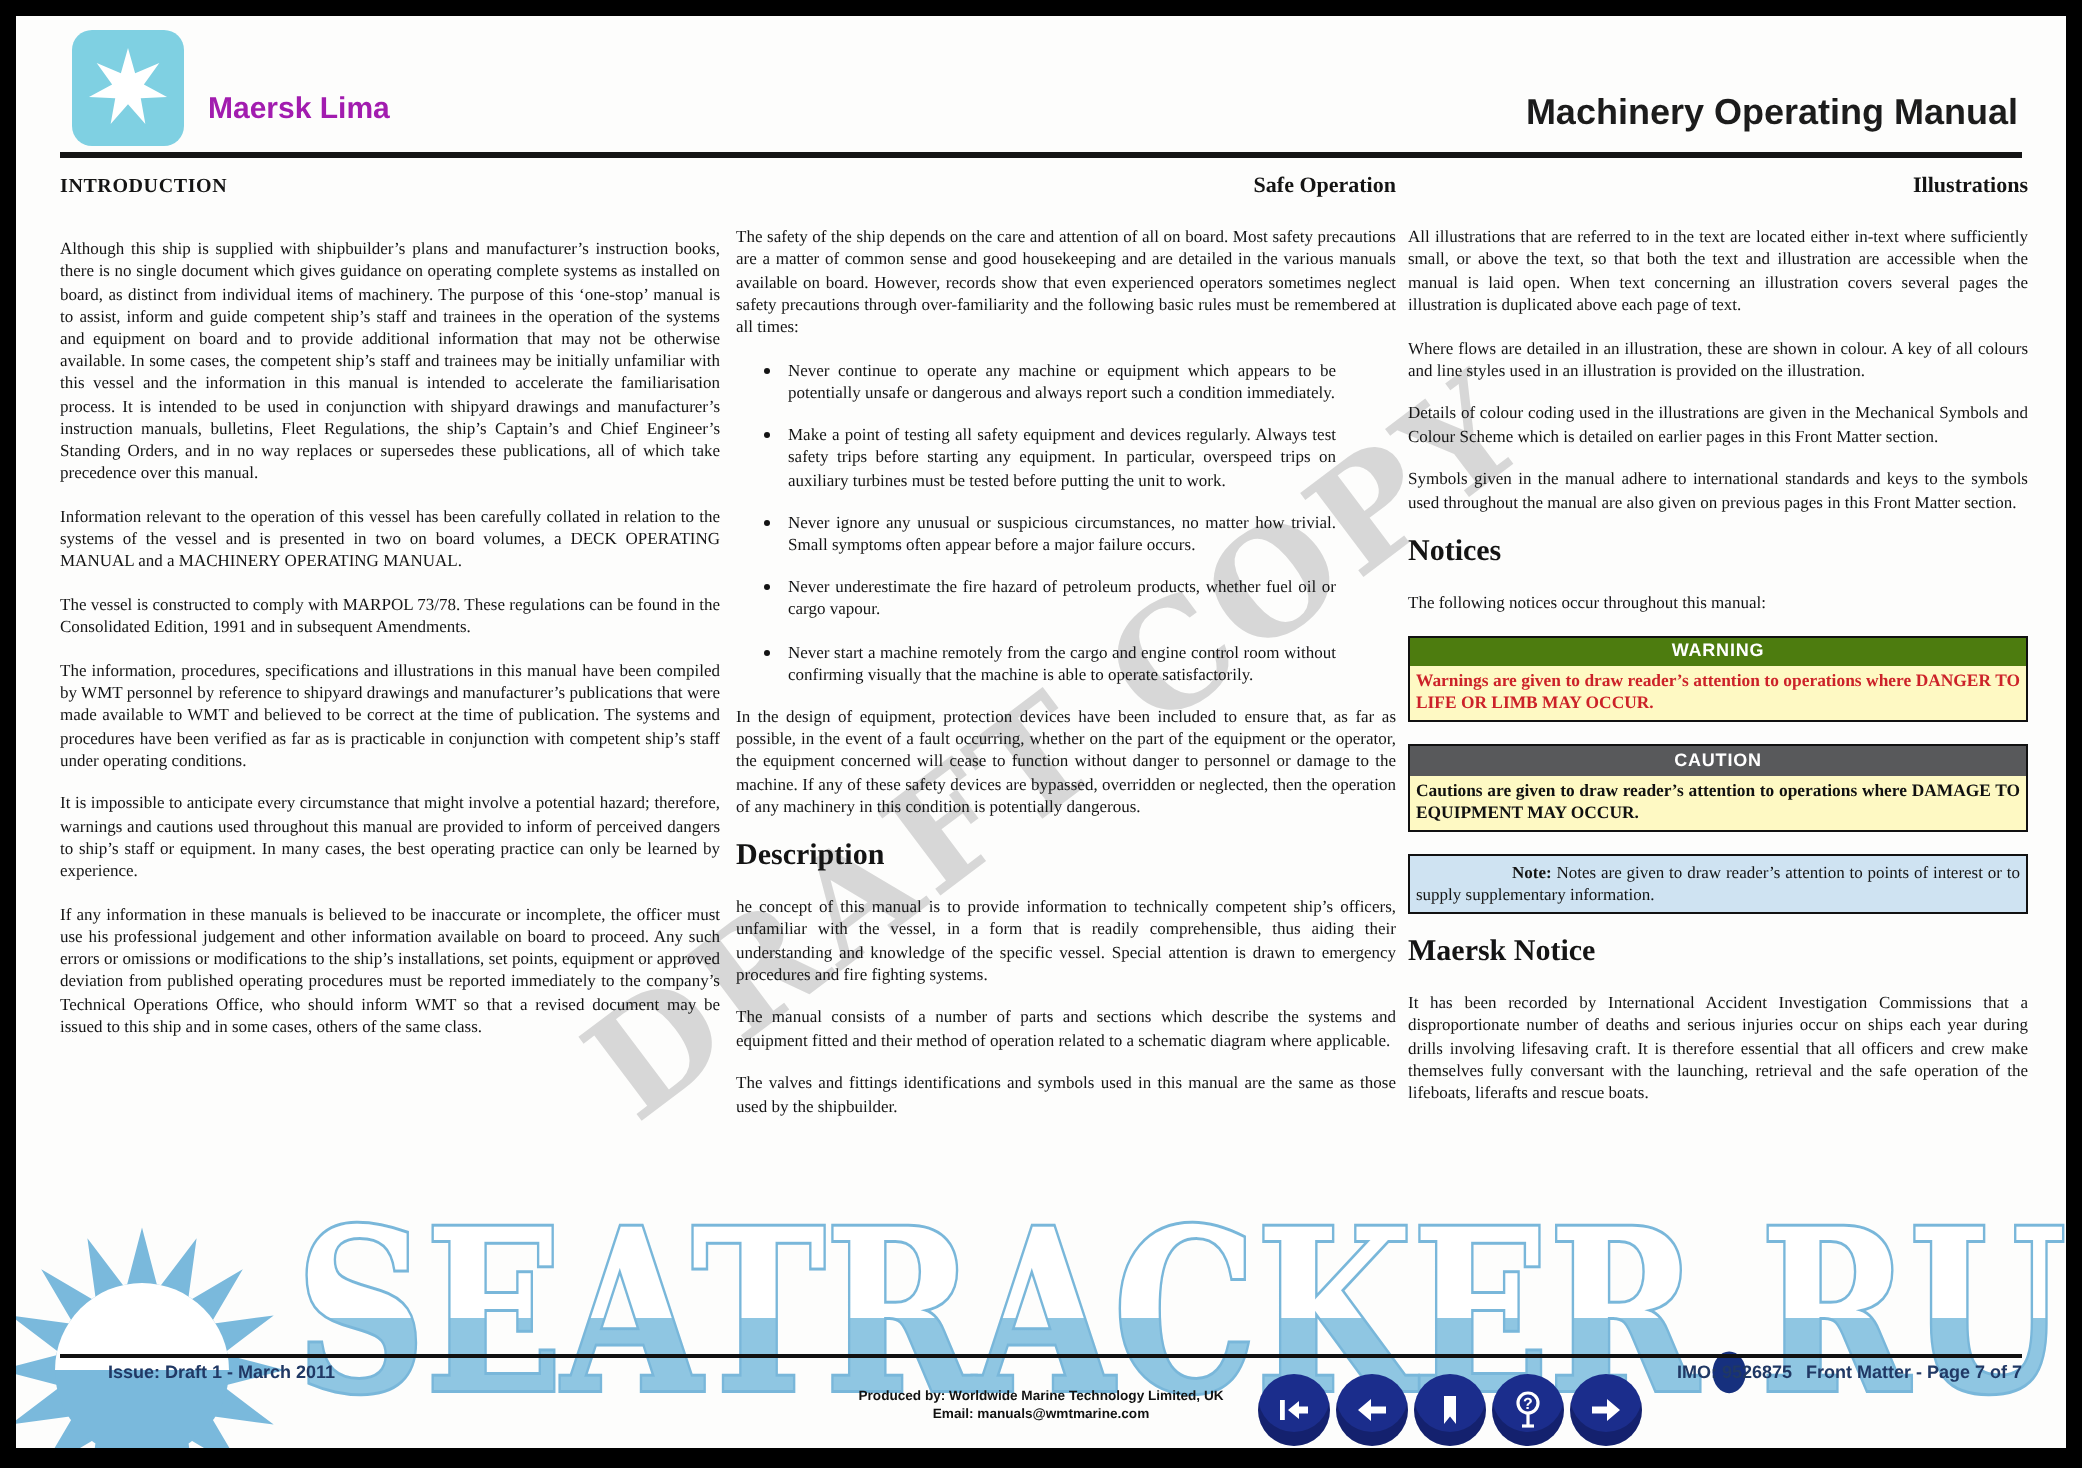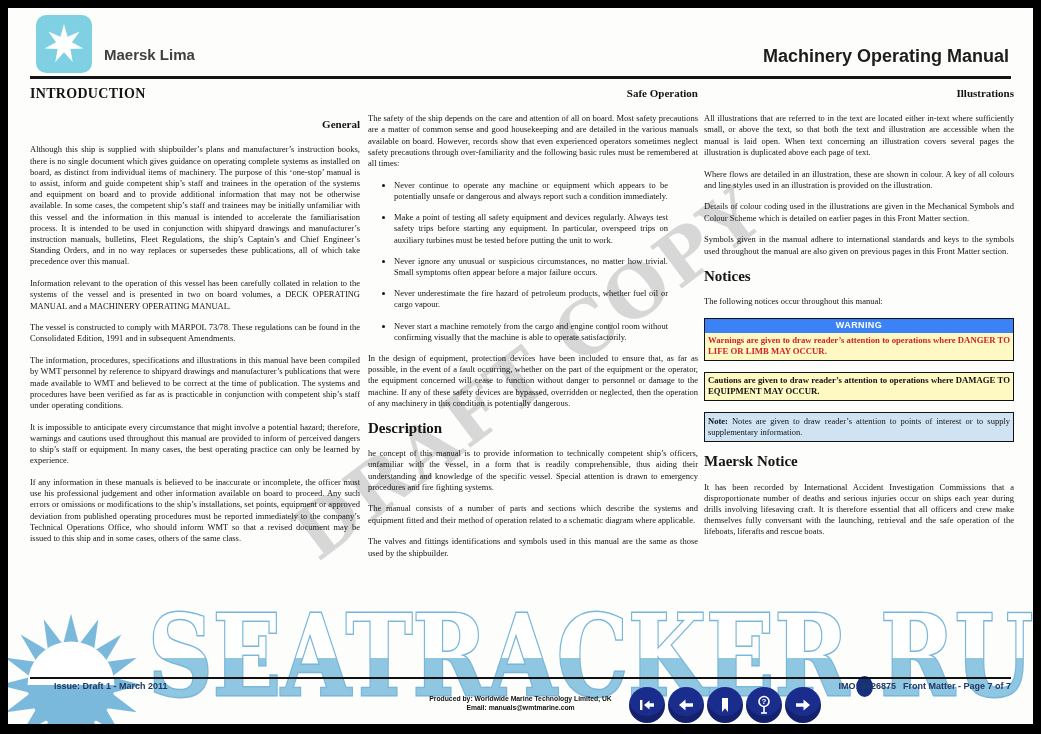--- a/index.html
+++ b/index.html
@@ -4,46 +4,46 @@
 <style>
   html,body{margin:0;padding:0;}
   body{
     width:1041px;height:734px;background:#000;position:relative;overflow:hidden;
     font-family:"Liberation Serif", serif;
   }
   #frame{position:absolute;left:8px;top:8px;width:1025px;height:716px;background:#fdfdfc;overflow:hidden;}
 
   
   .logo{position:absolute;left:28px;top:7px;width:56px;height:58px;background:#7fd0e2;border-radius:10px;display:flex;align-items:center;justify-content:center;}
-  .ship-name{position:absolute;left:96px;top:38px;font-family:"Liberation Sans",sans-serif;font-weight:bold;font-size:15px;color:#404040;}
+  .ship-name{position:absolute;left:96px;top:38px;font-family:"Liberation Sans",sans-serif;font-weight:bold;font-size:15px;color:#a21caf;}
   .manual-title{position:absolute;right:24px;top:38px;font-family:"Liberation Sans",sans-serif;font-weight:bold;font-size:18px;color:#1c1c1c;}
   .header-rule{position:absolute;left:22px;right:22px;top:68px;height:3px;background:#151515;}
 
   
   .col{position:absolute;top:80px;font-size:8.5px;line-height:11.2px;color:#141414;text-align:justify;z-index:2;}
   #col1{left:22px;width:330px;}
   #col2{left:360px;width:330px;}
   #col3{left:696px;width:310px;}
   .col p{margin:0 0 10.5px 0;}
-  .sec-label{font-weight:bold;font-size:14px;letter-spacing:.3px;margin:0 0 20px 0;text-align:left;}
+  .sec-label{font-weight:bold;font-size:10px;letter-spacing:.3px;margin:0 0 20px 0;text-align:left;}
   .h-big{font-weight:bold;font-size:11px;margin:0 0 14px 0;text-align:right;}
   .h-mid{font-weight:bold;font-size:15px;margin:14px 0 14px 0;text-align:left;}
   ul.safety{margin:2px 30px 4px 12px;padding-left:14px;}
   ul.safety li{margin:0 0 10px 0;}
 
   
   .nbox{border:1.2px solid #111;margin:0 0 11px 0;}
   .nbox .bar{font-family:"Liberation Sans",sans-serif;font-weight:bold;font-size:9px;color:#fff;text-align:center;padding:1.5px 0 2px 0;letter-spacing:.4px;}
   .nbox .body{padding:2px 3px 3px 3px;font-weight:bold;font-size:8.7px;line-height:11px;background:#fef9c3;}
-  .warn .bar{background:#3b82f6;}
+  .warn .bar{background:#4d7c0f;}
   .warn .body{color:#cc2229;}
   .caut .bar{background:#58595b;}
   .caut .body{color:#111;}
   .note{border:1.2px solid #111;background:#cfe3f2;padding:2.5px 3px 3.5px 3px;font-size:8.5px;line-height:11px;margin:0 0 12px 0;text-align:justify;}
-  .note b{font-weight:bold;}
+  .note b{font-weight:bold;margin-left:48px;}
 
   
   #wm-diagonal{position:absolute;left:310px;top:209px;width:420px;height:310px;display:flex;align-items:center;justify-content:center;z-index:1;pointer-events:none;}
   #wm-diagonal span{transform:rotate(-37deg);font-family:"DejaVu Serif",serif;font-weight:bold;font-size:72px;letter-spacing:3px;white-space:nowrap;color:rgba(140,140,140,0.33);}
   #wm-site{position:absolute;left:140px;top:592px;z-index:1;pointer-events:none;}
   #wm-sun{position:absolute;left:-12px;top:602px;z-index:1;pointer-events:none;}
 
   
   .footer-rule{position:absolute;left:22px;right:22px;top:669px;height:2.4px;background:#111;z-index:8;}
   .f-text{position:absolute;top:673px;font-family:"Liberation Sans",sans-serif;font-weight:bold;font-size:9px;color:#203864;z-index:9;}
@@ -87,21 +87,20 @@
     <svg width="46" height="46" viewBox="0 0 62 62">
       <polygon fill="#ffffff" points="31,4 35.8,21.1 52.1,14.2 41.7,28.6 57.3,37 39.6,37.9 42.7,55.3 31,42 19.3,55.3 22.4,37.9 4.7,37 20.3,28.6 9.9,14.2 26.2,21.1"></polygon>
     </svg>
   </div>
   <div class="ship-name">Maersk Lima</div>
   <div class="manual-title">Machinery Operating Manual</div>
   <div class="header-rule"></div>
 
   <div class="col" id="col1">
     <div class="sec-label">INTRODUCTION</div>
-    <div class="h-big">General</div>
     <p>Although this ship is supplied with shipbuilder’s plans and manufacturer’s instruction books, there is no single document which gives guidance on operating complete systems as installed on board, as distinct from individual items of machinery. The purpose of this ‘one-stop’ manual is to assist, inform and guide competent ship’s staff and trainees in the operation of the systems and equipment on board and to provide additional information that may not be otherwise available. In some cases, the competent ship’s staff and trainees may be initially unfamiliar with this vessel and the information in this manual is intended to accelerate the familiarisation process. It is intended to be used in conjunction with shipyard drawings and manufacturer’s instruction manuals, bulletins, Fleet Regulations, the ship’s Captain’s and Chief Engineer’s Standing Orders, and in no way replaces or supersedes these publications, all of which take precedence over this manual.</p>
     <p>Information relevant to the operation of this vessel has been carefully collated in relation to the systems of the vessel and is presented in two on board volumes, a DECK OPERATING MANUAL and a MACHINERY OPERATING MANUAL.</p>
     <p>The vessel is constructed to comply with MARPOL 73/78. These regulations can be found in the Consolidated Edition, 1991 and in subsequent Amendments.</p>
     <p>The information, procedures, specifications and illustrations in this manual have been compiled by WMT personnel by reference to shipyard drawings and manufacturer’s publications that were made available to WMT and believed to be correct at the time of publication. The systems and procedures have been verified as far as is practicable in conjunction with competent ship’s staff under operating conditions.</p>
     <p>It is impossible to anticipate every circumstance that might involve a potential hazard; therefore, warnings and cautions used throughout this manual are provided to inform of perceived dangers to ship’s staff or equipment. In many cases, the best operating practice can only be learned by experience.</p>
     <p>If any information in these manuals is believed to be inaccurate or incomplete, the officer must use his professional judgement and other information available on board to proceed. Any such errors or omissions or modifications to the ship’s installations, set points, equipment or approved deviation from published operating procedures must be reported immediately to the company’s Technical Operations Office, who should inform WMT so that a revised document may be issued to this ship and in some cases, others of the same class.</p>
   </div>
 
   <div class="col" id="col2">
     <div class="h-big">Safe Operation</div>
@@ -128,20 +127,21 @@
     <p>Symbols given in the manual adhere to international standards and keys to the symbols used throughout the manual are also given on previous pages in this Front Matter section.</p>
     <div class="h-mid">Notices</div>
     <p>The following notices occur throughout this manual:</p>
 
     <div class="nbox warn">
       <div class="bar">WARNING</div>
       <div class="body">Warnings are given to draw reader’s attention to operations where DANGER TO LIFE OR LIMB MAY OCCUR.</div>
     </div>
 
     <div class="nbox caut">
+      <div class="bar">CAUTION</div>
       <div class="body">Cautions are given to draw reader’s attention to operations where DAMAGE TO EQUIPMENT MAY OCCUR.</div>
     </div>
 
     <div class="note"><b>Note:</b><span> Notes are given to draw reader’s attention to points of interest or to supply supplementary information.</span></div>
 
     <div class="h-mid">Maersk Notice</div>
     <p>It has been recorded by International Accident Investigation Commissions that a disproportionate number of deaths and serious injuries occur on ships each year during drills involving lifesaving craft. It is therefore essential that all officers and crew make themselves fully conversant with the launching, retrieval and the safe operation of the lifeboats, liferafts and rescue boats.</p>
   </div>
 
   <div class="footer-rule"></div>

